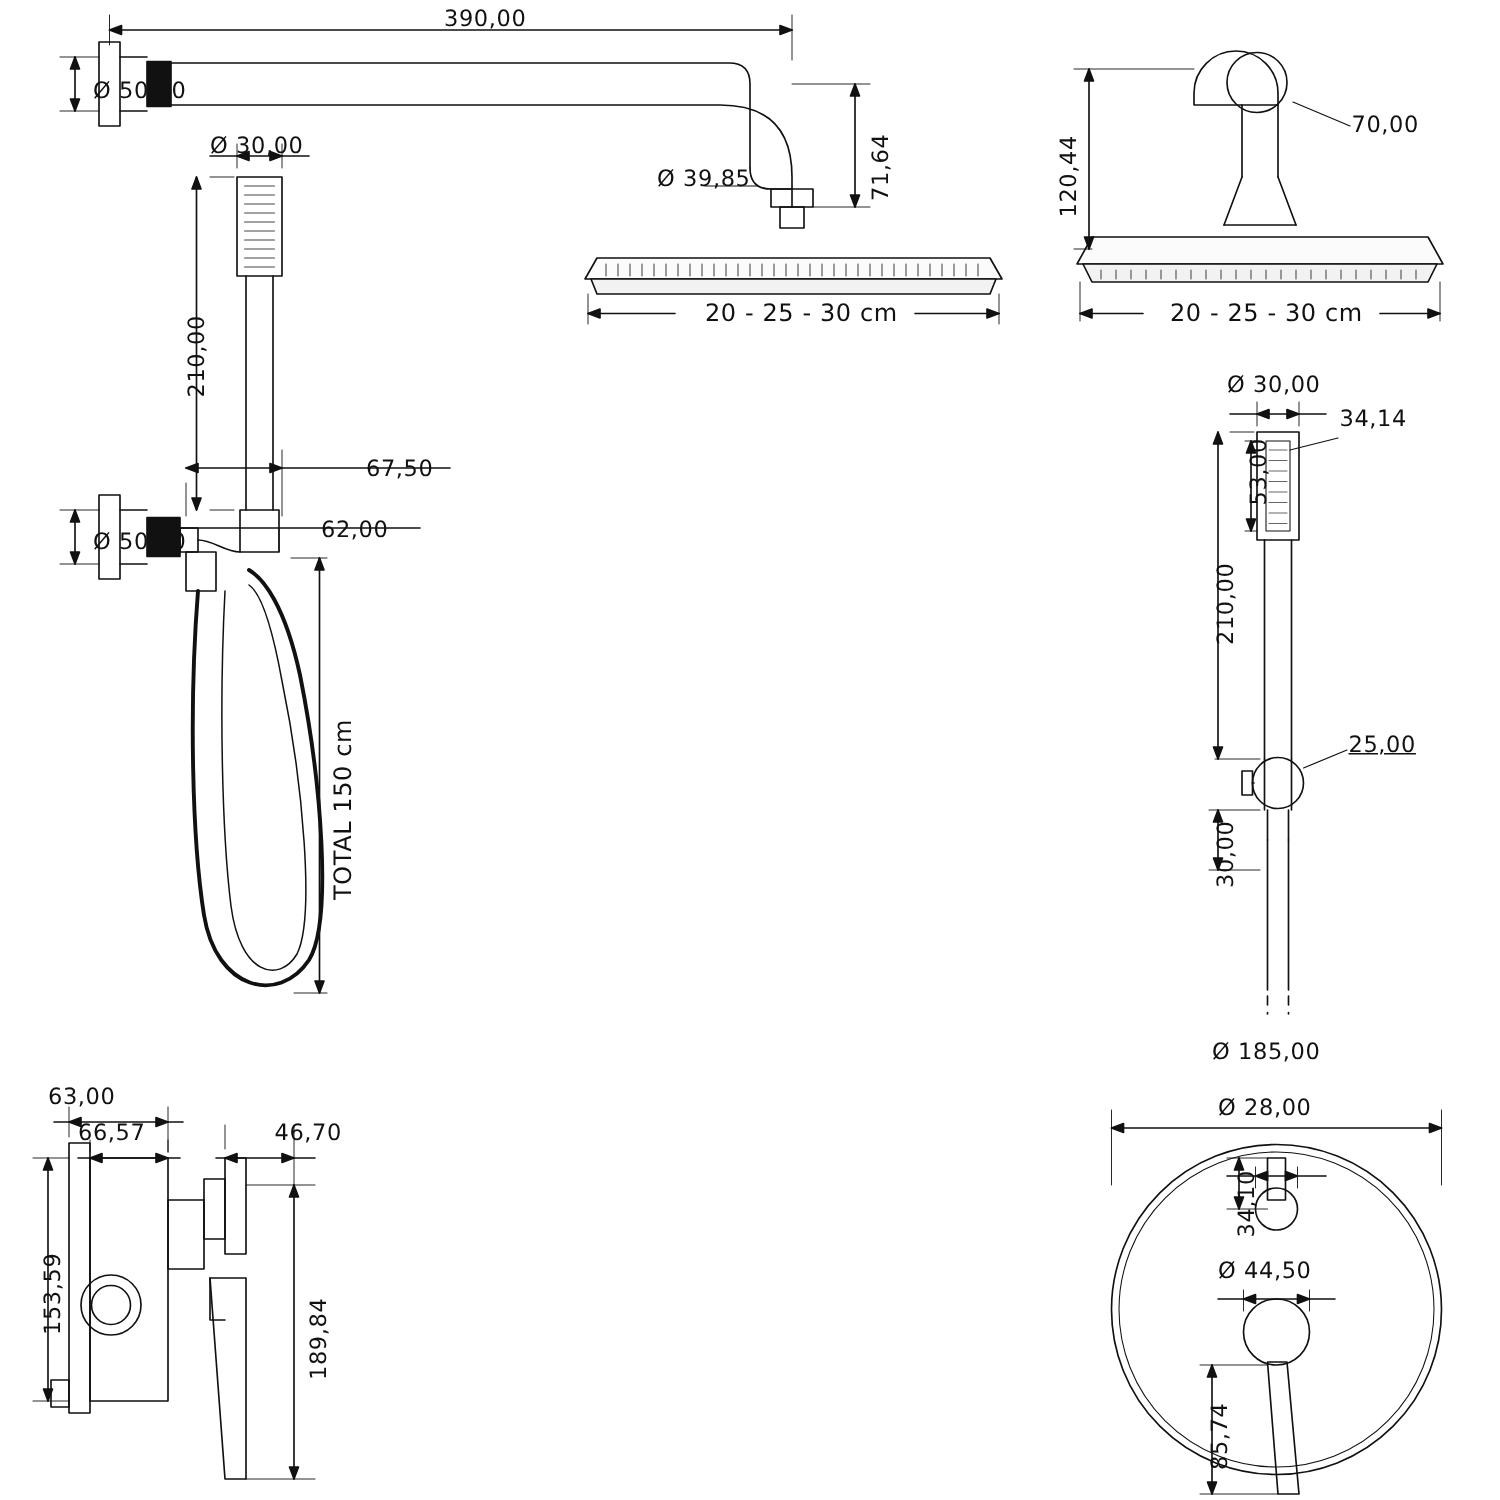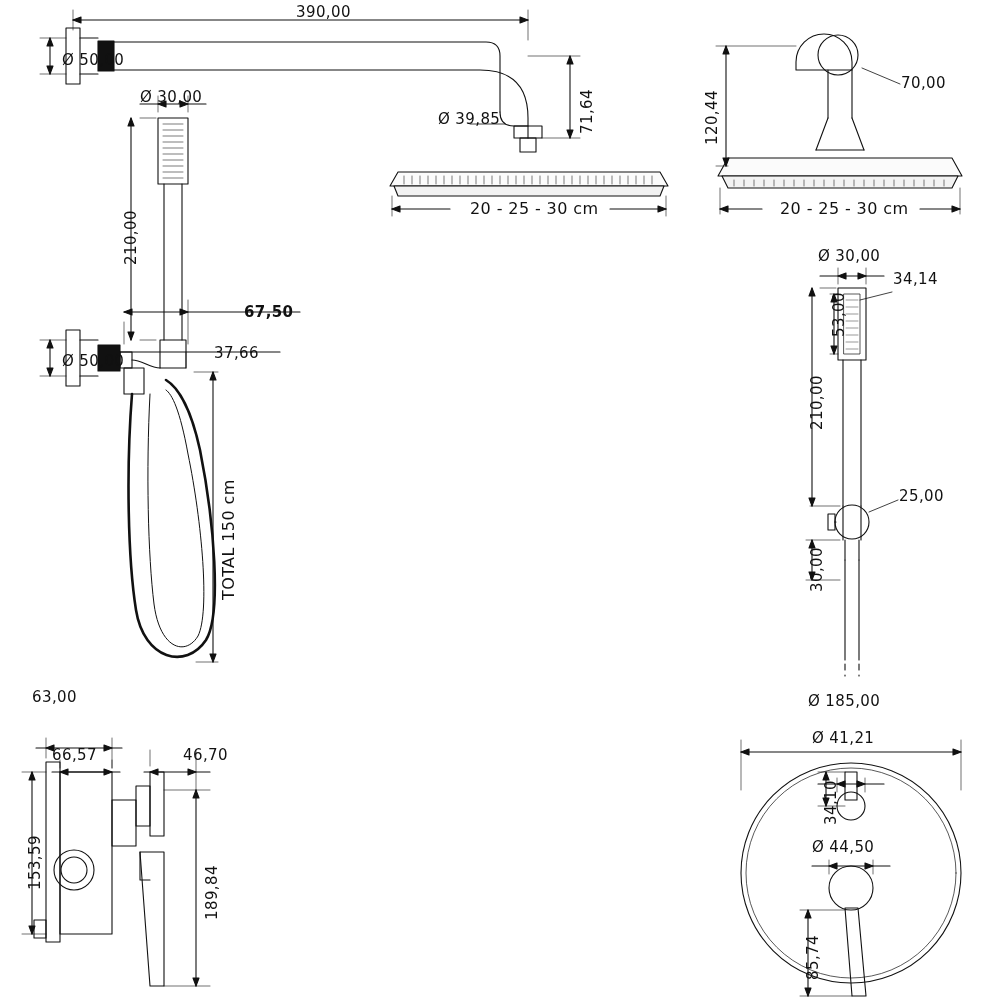--- a/index.html
+++ b/index.html
@@ -338,41 +338,41 @@
   </g>
 </svg>
 
 <div class="dimlabel" style="left:296px;top:3px;">390,00</div>
 <div class="dimlabel" style="left:62px;top:51px;">Ø 50,00</div>
 <div class="dimlabel" style="left:140px;top:88px;">Ø 30,00</div>
 <div class="dimlabel rot90" style="left:578px;top:134px;">71,64</div>
 <div class="dimlabel" style="left:438px;top:110px;">Ø 39,85</div>
 <div class="dimlabel rot90" style="left:122px;top:265px;">210,00</div>
 <div class="dimlabel big" style="left:470px;top:199px;">20 - 25 - 30 cm</div>
-<div class="dimlabel" style="left:244px;top:303px;font-weight:bold;">67,50</div>
-<div class="dimlabel" style="left:214px;top:344px;">37,66</div>
+<div class="dimlabel" style="left:244px;top:303px;">67,50</div>
+<div class="dimlabel" style="left:214px;top:344px;">62,00</div>
 <div class="dimlabel" style="left:62px;top:352px;">Ø 50,00</div>
 <div class="dimlabel rot90 big" style="left:219px;top:600px;">TOTAL 150 cm</div>
 
 <div class="dimlabel rot90" style="left:703px;top:145px;">120,44</div>
 <div class="dimlabel" style="left:901px;top:74px;">70,00</div>
 <div class="dimlabel big" style="left:780px;top:199px;">20 - 25 - 30 cm</div>
 
 <div class="dimlabel" style="left:818px;top:247px;">Ø 30,00</div>
 <div class="dimlabel" style="left:893px;top:270px;">34,14</div>
 <div class="dimlabel rot90" style="left:830px;top:337px;">53,00</div>
 <div class="dimlabel rot90" style="left:808px;top:430px;">210,00</div>
-<div class="dimlabel" style="left:899px;top:487px;">25,00</div>
+<div class="dimlabel" style="left:899px;top:487px;text-decoration:underline;">25,00</div>
 <div class="dimlabel rot90" style="left:808px;top:592px;">30,00</div>
 
-<div class="dimlabel" style="left:32px;top:688px;">63,00</div>
+<div class="dimlabel" style="left:32px;top:722px;">63,00</div>
 <div class="dimlabel" style="left:52px;top:746px;">66,57</div>
 <div class="dimlabel" style="left:183px;top:746px;">46,70</div>
 <div class="dimlabel rot90" style="left:26px;top:890px;">153,59</div>
 <div class="dimlabel rot90" style="left:203px;top:920px;">189,84</div>
 
 <div class="dimlabel" style="left:808px;top:692px;">Ø 185,00</div>
-<div class="dimlabel" style="left:812px;top:729px;">Ø 41,21</div>
+<div class="dimlabel" style="left:812px;top:729px;">Ø 28,00</div>
 <div class="dimlabel rot90" style="left:822px;top:825px;">34,10</div>
 <div class="dimlabel" style="left:812px;top:838px;">Ø 44,50</div>
 <div class="dimlabel rot90" style="left:804px;top:980px;">85,74</div>
 
 </div>
 
 </body></html>

